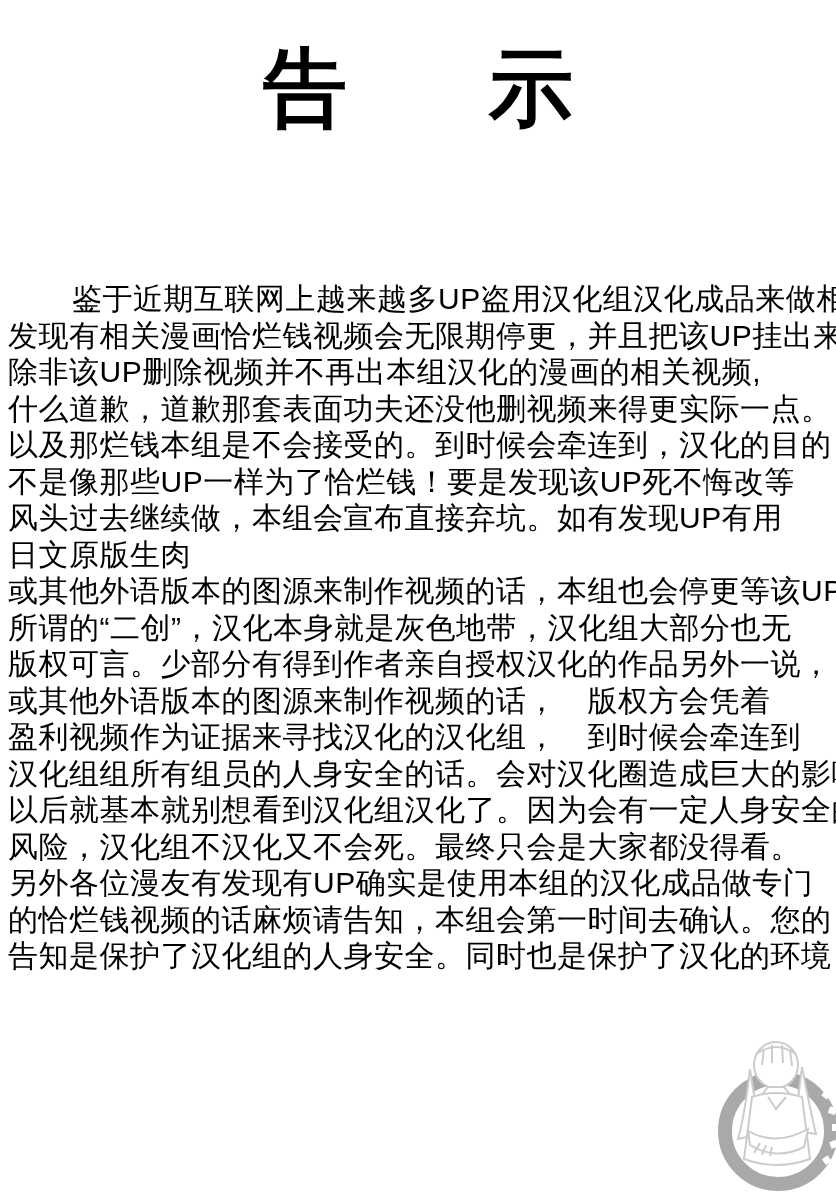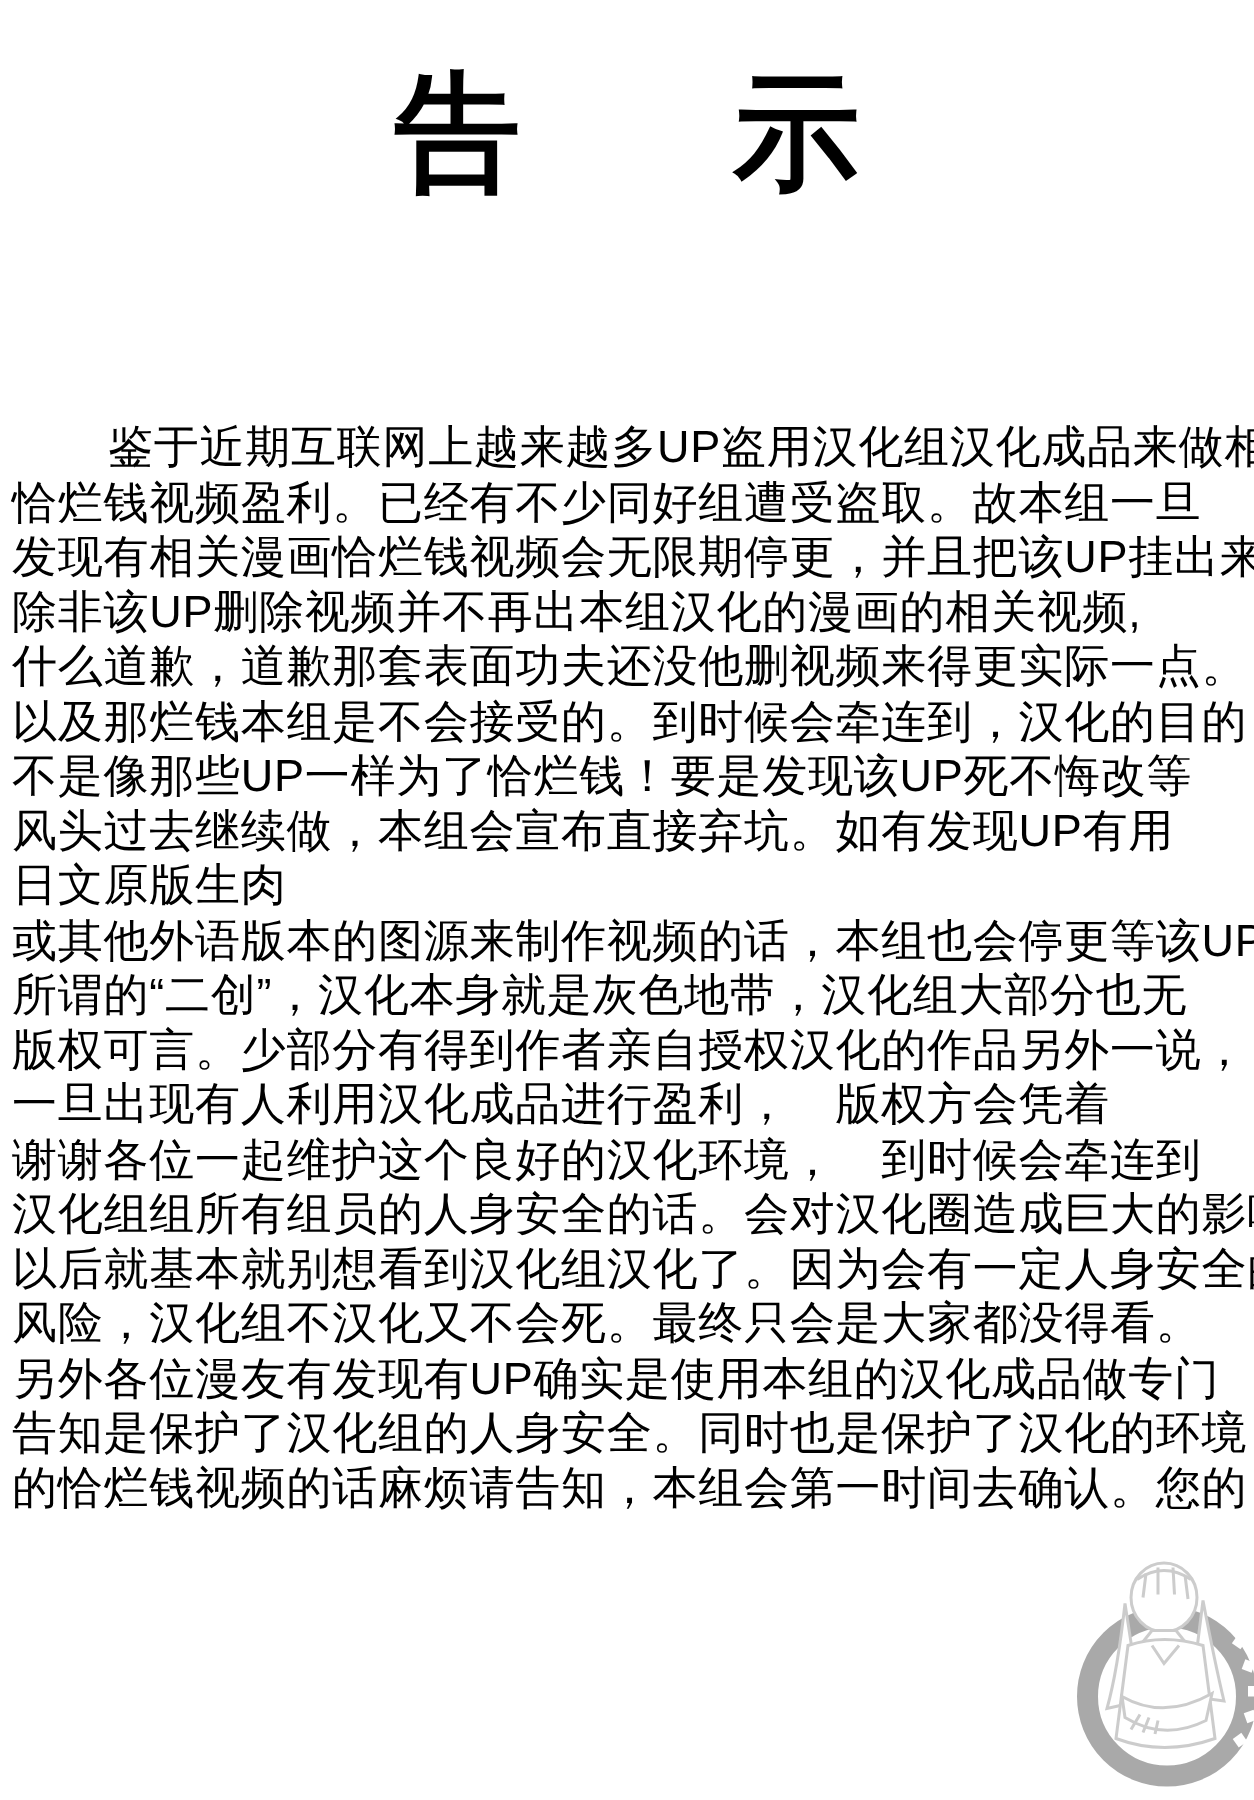--- a/index.html
+++ b/index.html
@@ -57,39 +57,38 @@
 
 <div class="page">
 
   <h1 class="title">
     <span>告</span>
     <span>示</span>
   </h1>
 
   <div class="notice-body">
       <div class="line">鉴于近期互联网上越来越多UP盗用汉化组汉化成品来做相关</div>
-      <div class="line">恰烂钱视频盈利。已经有不少同好组遭受盗取。故本组一旦</div>
       <div class="line">发现有相关漫画恰烂钱视频会无限期停更，并且把该UP挂出来，</div>
       <div class="line">除非该UP删除视频并不再出本组汉化的漫画的相关视频,</div>
       <div class="line">什么道歉，道歉那套表面功夫还没他删视频来得更实际一点。</div>
       <div class="line">以及那烂钱本组是不会接受的。到时候会牵连到，汉化的目的</div>
       <div class="line">不是像那些UP一样为了恰烂钱！要是发现该UP死不悔改等</div>
       <div class="line">风头过去继续做，本组会宣布直接弃坑。如有发现UP有用</div>
       <div class="line">日文原版生肉</div>
       <div class="line">或其他外语版本的图源来制作视频的话，本组也会停更等该UP的</div>
       <div class="line">所谓的“二创”，汉化本身就是灰色地带，汉化组大部分也无</div>
       <div class="line">版权可言。少部分有得到作者亲自授权汉化的作品另外一说，</div>
-      <div class="line">一旦出现有人利用汉化成品进行盈利，　版权方会凭着</div>
-      <div class="line">谢谢各位一起维护这个良好的汉化环境，　到时候会牵连到</div>
+      <div class="line">或其他外语版本的图源来制作视频的话，　版权方会凭着</div>
+      <div class="line">盈利视频作为证据来寻找汉化的汉化组，　到时候会牵连到</div>
       <div class="line">汉化组组所有组员的人身安全的话。会对汉化圈造成巨大的影响，</div>
       <div class="line">以后就基本就别想看到汉化组汉化了。因为会有一定人身安全的</div>
       <div class="line">风险，汉化组不汉化又不会死。最终只会是大家都没得看。</div>
       <div class="line">另外各位漫友有发现有UP确实是使用本组的汉化成品做专门</div>
+      <div class="line">的恰烂钱视频的话麻烦请告知，本组会第一时间去确认。您的</div>
       <div class="line">告知是保护了汉化组的人身安全。同时也是保护了汉化的环境</div>
-      <div class="line">的恰烂钱视频的话麻烦请告知，本组会第一时间去确认。您的</div>
     </div>
 
   <svg class="watermark" viewBox="0 0 170 155" xmlns="http://www.w3.org/2000/svg">
 
     <circle cx="88" cy="92" r="53" fill="#ffffff" stroke="#9b9b9b" stroke-width="14"></circle>
 
     <g fill="#ffffff">
       <rect x="133" y="52" width="7" height="7" transform="rotate(35 136 55)"></rect>
       <rect x="139" y="68" width="7" height="7" transform="rotate(20 142 71)"></rect>
       <rect x="142" y="85" width="7" height="7"></rect>

